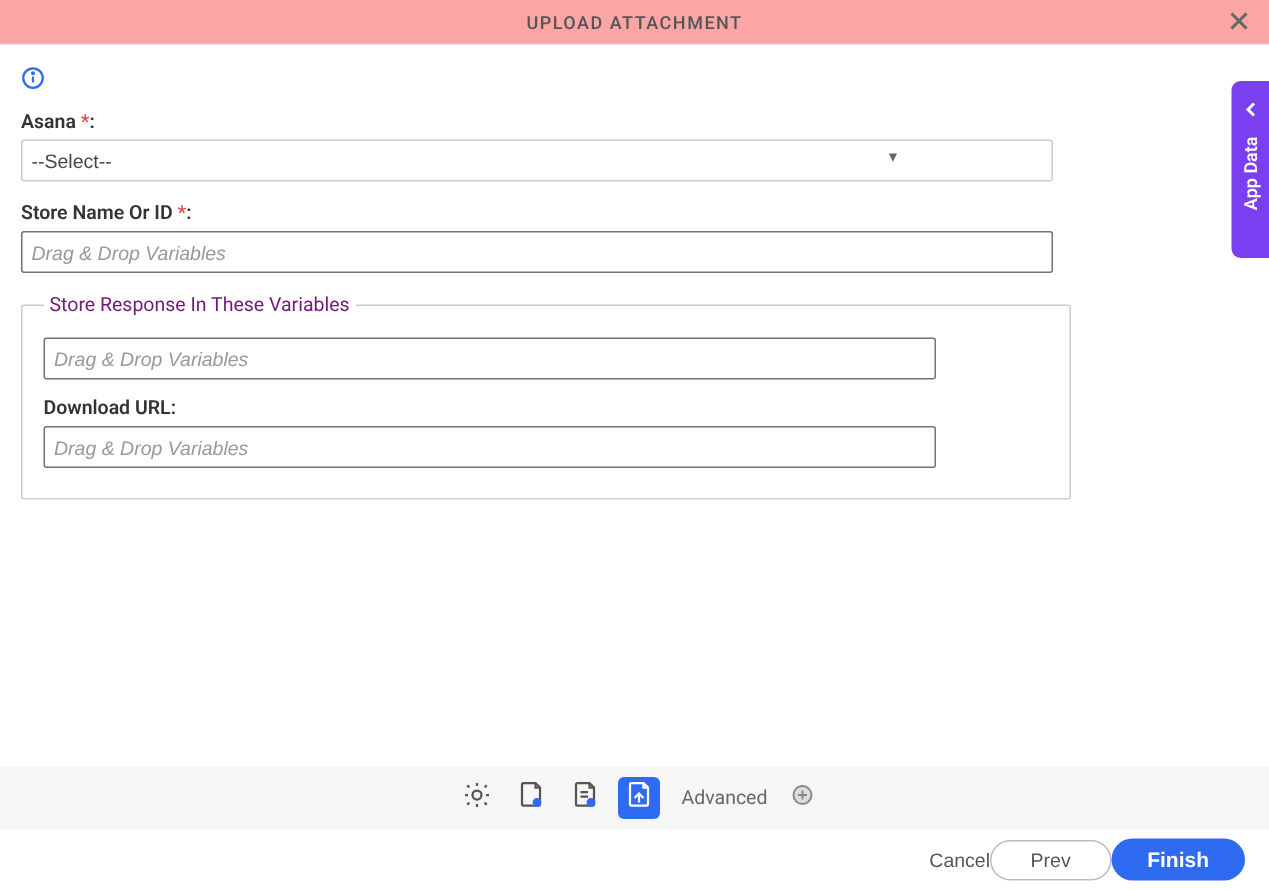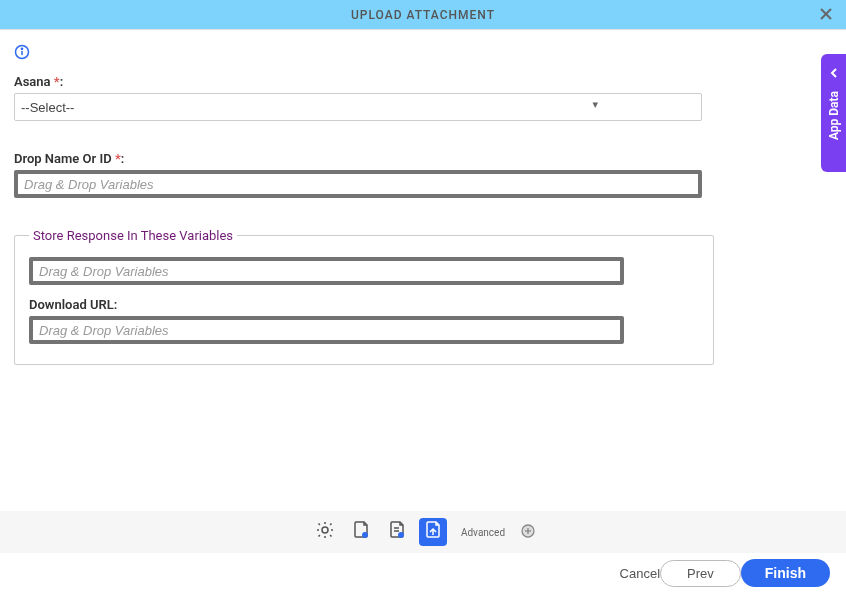--- a/index.html
+++ b/index.html
@@ -5,21 +5,21 @@
 * { box-sizing: border-box; margin: 0; padding: 0; }
 body {
   font-family: -apple-system, BlinkMacSystemFont, "Segoe UI", Roboto, Arial, sans-serif;
   width: 846px;
   height: 593px;
   overflow: hidden;
   background: #fff;
   position: relative;
 }
 .header-bar {
-  background: #7dd3fc;
+  background: #fca5a5;
   border-bottom: 1px solid #e0e0e0;
   height: 30px;
   display: flex;
   align-items: center;
   justify-content: center;
   position: relative;
 }
 .header-title {
   font-size: 12px;
   font-weight: 500;
@@ -63,21 +63,21 @@
 .info-icon svg { stroke: #2e6bf0; }
 .field-label {
   font-size: 13px;
   font-weight: 600;
   color: #333;
   margin-bottom: 4px;
   display: block;
 }
 .required { color: #d9534f; }
 .field-row {
-  margin-bottom: 30px;
+  margin-bottom: 14px;
 }
 .select-row {
   display: flex;
   align-items: center;
   gap: 10px;
 }
 .select-box {
   flex: 0 0 688px;
   width: 688px;
   height: 28px;
@@ -108,21 +108,21 @@
   height: 22px;
   display: flex;
   align-items: center;
   justify-content: center;
   cursor: pointer;
 }
 .add-btn svg { stroke: #555; }
 .text-input {
   width: 688px;
   height: 28px;
-  border: 4px solid #737373;
+  border: 1px solid #737373;
   border-radius: 2px;
   font-size: 13px;
   padding: 0 6px;
   color: #333;
 }
 .text-input::placeholder {
   color: #999;
   font-style: italic;
 }
 .fieldset {
@@ -187,21 +187,21 @@
 }
 .tool-icon.active { background: #2e6bf0; }
 .tool-icon svg { stroke: #555; fill: none; }
 .tool-icon.active svg { stroke: #fff; }
 .tool-icon .gear-badge { fill: #2e6bf0; stroke: #2e6bf0; }
 .advanced {
   display: flex;
   align-items: center;
   gap: 16px;
   color: #666;
-  font-size: 10px;
+  font-size: 13px;
   margin-left: 6px;
   cursor: pointer;
 }
 .advanced .plus-circle svg { stroke: #888; fill: #ddd; }
 .footer {
   position: absolute;
   bottom: 0;
   left: 0;
   right: 0;
   height: 40px;
@@ -278,21 +278,21 @@
           <svg width="18" height="18" viewBox="0 0 18 18" stroke-width="2">
               <line x1="9" y1="2" x2="9" y2="16"></line>
               <line x1="2" y1="9" x2="16" y2="9"></line>
             </svg>
         </span>
       </div>
     </div>
   </div>
 
   <div class="field-row">
-    <label class="field-label"><span>Drop Name Or ID </span><span class="required">*</span>:</label>
+    <label class="field-label"><span>Store Name Or ID </span><span class="required">*</span>:</label>
     <input type="text" class="text-input" placeholder="Drag &amp; Drop Variables" style="">
   </div>
 
   <fieldset class="fieldset">
     <legend class="fieldset-legend">Store Response In These Variables</legend>
     <div class="field-row">
       <input type="text" class="text-input" placeholder="Drag &amp; Drop Variables" style="">
     </div>
     <div class="field-row" style="margin-bottom:0">
       <label class="field-label">Download URL:</label>

